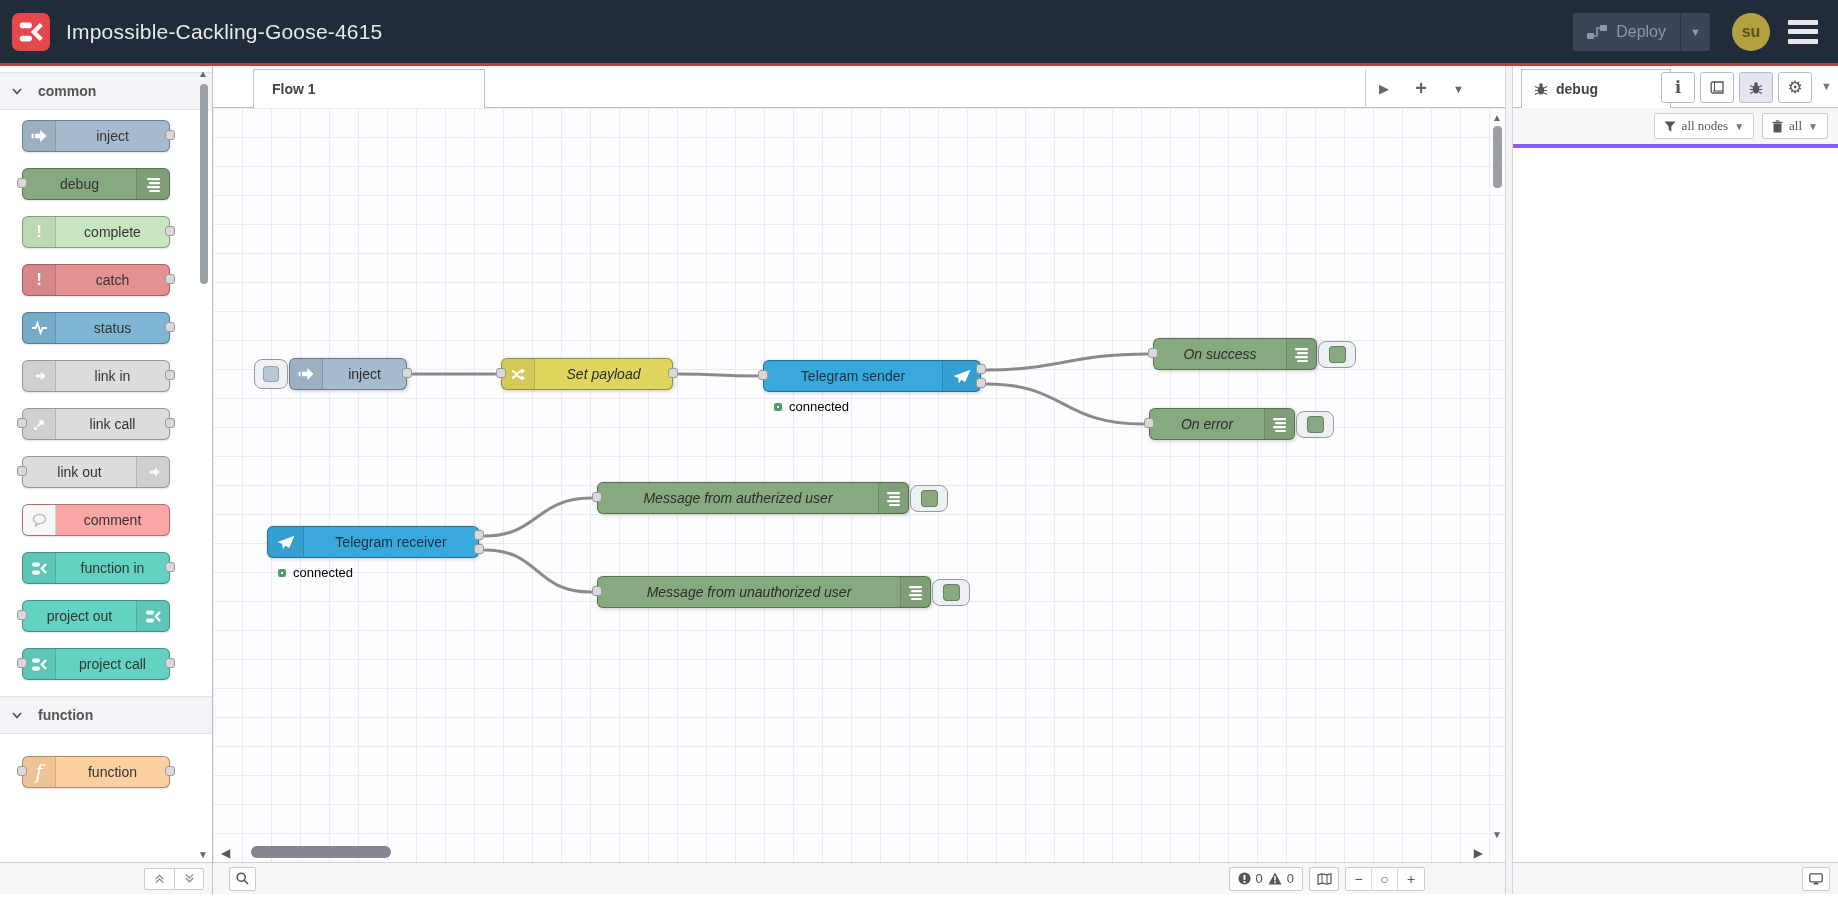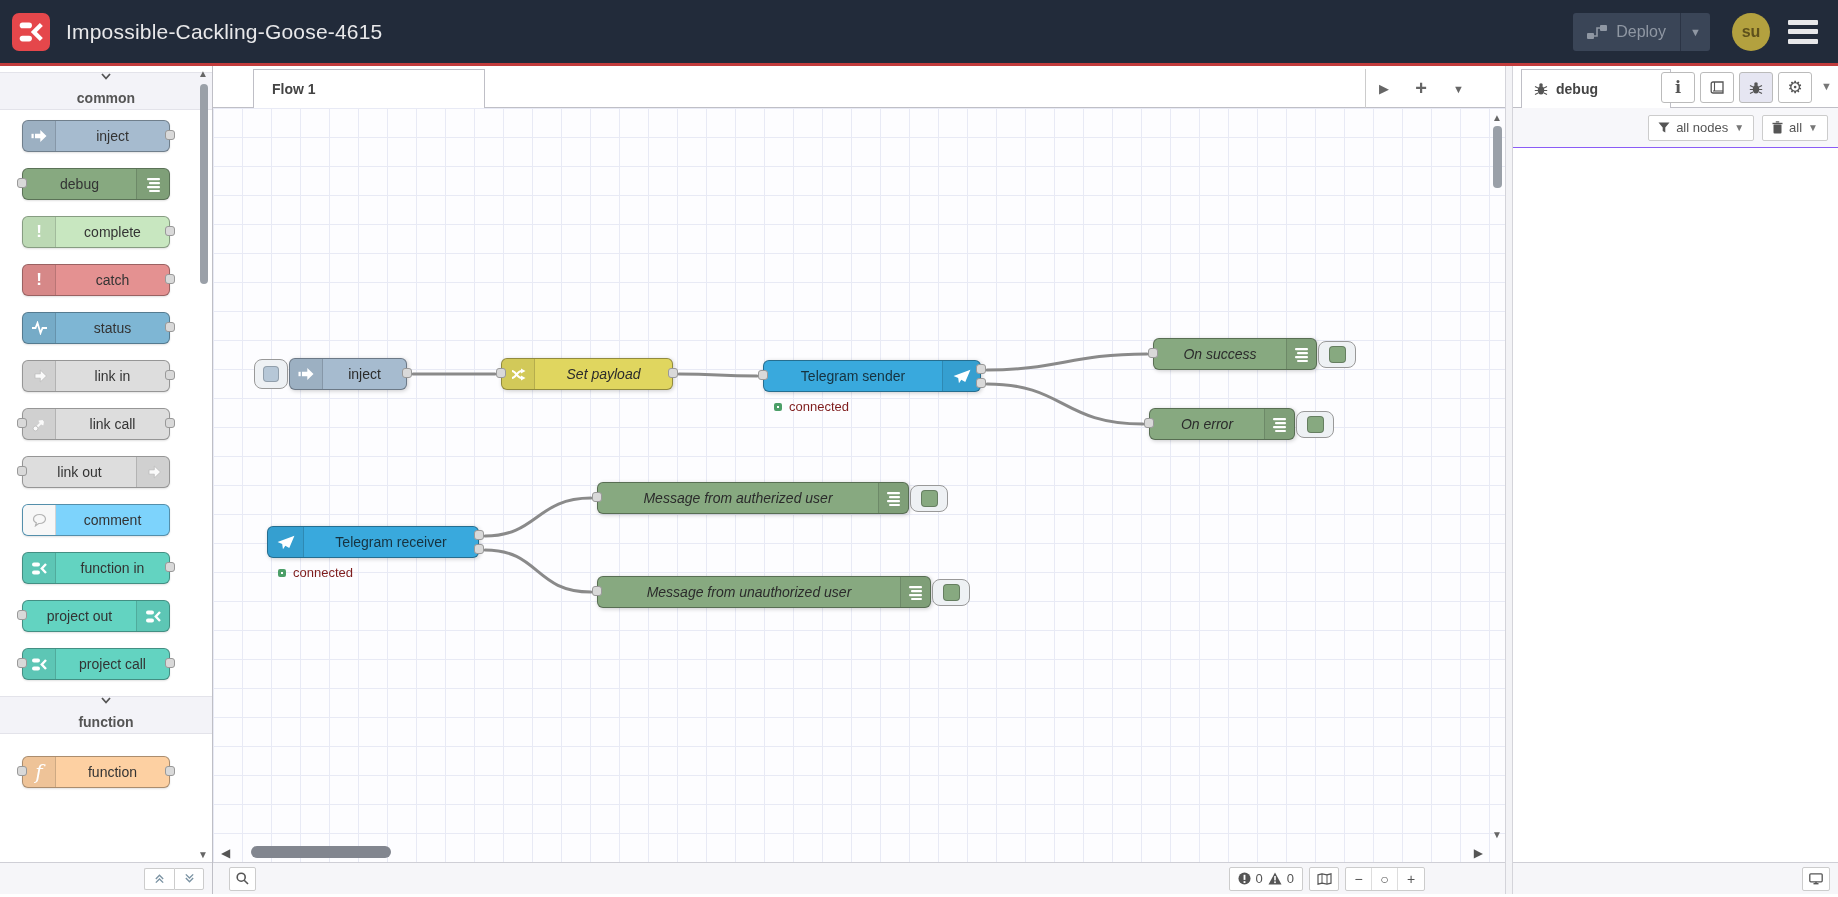--- a/index.html
+++ b/index.html
@@ -27,21 +27,21 @@
   
   .body { display:flex; height:828px; }
 
   
   .palette { width:213px; border-right:1px solid #bfbfc6; display:flex; flex-direction:column; background:#fff; }
   .palette-search { height:40px; border-bottom:1px solid #e0e0e6; display:flex; align-items:center; padding:0 8px; gap:6px; }
   .palette-search input { border:none; outline:none; font-size:14px; color:#555; width:150px; background:transparent; }
   .palette-search input::placeholder { color:#b8b8be; }
   .palette-scroll { flex:1; position:relative; overflow:hidden; padding-top:2px; }
   .category { height:38px; background:#f3f3f8; border-top:1px solid #e3e3ea; border-bottom:1px solid #e3e3ea;
-              display:flex; align-items:center; gap:10px; padding:0 12px; font-size:14px; font-weight:bold; color:#555;flex-direction:column; }
+              display:flex; align-items:center; gap:16px; padding:0 12px; font-size:14px; font-weight:bold; color:#555; }
   .cat-common { margin-top:4px; }
   .pnode-list { padding:10px 0 0 22px; }
   .pnode { position:relative; width:148px; height:32px; border:1px solid rgba(0,0,0,.32); border-radius:6px;
            display:flex; align-items:stretch; margin-bottom:16px; font-size:14px; color:#333; cursor:grab;
            box-shadow:0 1px 2px rgba(0,0,0,.12); }
   .nicon { width:33px; flex:0 0 auto; background:rgba(0,0,0,.06); border-right:1px solid rgba(0,0,0,.14);
            border-radius:5px 0 0 5px; display:flex; align-items:center; justify-content:center; }
   .nicon.right { order:2; border-right:none; border-left:1px solid rgba(0,0,0,.14); border-radius:0 5px 5px 0; }
   .nlabel { flex:1; display:flex; align-items:center; justify-content:center; white-space:nowrap; padding:0 6px; }
   .port { position:absolute; width:10px; height:10px; background:#d9d9d9; border:1px solid #999; border-radius:3px; top:9px; }
@@ -72,21 +72,21 @@
   .fnode { position:absolute; height:32px; border:1px solid rgba(0,0,0,.35); border-radius:6px;
            display:flex; align-items:stretch; font-size:14px; color:#2b2b2b; cursor:pointer;
            box-shadow:1px 1px 4px rgba(0,0,0,.2); }
   .fnode .nlabel.it { font-style:italic; }
   .attach-btn { position:absolute; left:-36px; top:0px; width:34px; height:30px; background:#eef1f4; border:1px solid #999;
                 border-radius:8px; display:flex; align-items:center; justify-content:center; cursor:pointer; }
   .attach-btn .inner { width:16px; height:16px; border-radius:4px; background:#b6c7d7; border:1px solid rgba(0,0,0,.2); }
   .dbg-toggle { position:absolute; right:-40px; top:2px; width:38px; height:27px; background:#eef1f4; border:1px solid #999;
                 border-radius:8px; display:flex; align-items:center; justify-content:center; cursor:pointer; }
   .dbg-toggle .inner { width:17px; height:17px; border-radius:4px; background:#87a980; border:1px solid rgba(0,0,0,.25); }
-  .nstatus { position:absolute; top:38px; left:10px; display:flex; align-items:center; gap:7px; font-size:13px; color:#7f1d1d; white-space:nowrap; }
+  .nstatus { position:absolute; top:38px; left:10px; display:flex; align-items:center; gap:7px; font-size:13px; color:#000000; white-space:nowrap; }
   .status-square { width:8px; height:8px; border:3px solid #4c9f68; border-radius:2px; background:#fff; }
 
   .vscrollbar { position:absolute; right:0; top:0; bottom:20px; width:15px; }
   .vs-up { position:absolute; top:4px; left:2px; color:#666; font-size:10px; cursor:pointer; }
   .vs-thumb { position:absolute; top:18px; left:3px; width:9px; height:62px; background:#9aa0a8; border-radius:4px; cursor:pointer; }
   .vs-down { position:absolute; bottom:2px; left:2px; color:#666; font-size:10px; cursor:pointer; }
   .hscrollbar { position:absolute; left:0; right:18px; bottom:0; height:19px; }
   .hs-left { position:absolute; left:8px; top:3px; color:#555; font-size:12px; cursor:pointer; }
   .hs-thumb { position:absolute; left:38px; top:3px; width:140px; height:12px; background:#82868f; border-radius:6px; cursor:pointer; }
   .hs-right { position:absolute; right:4px; top:3px; color:#555; font-size:12px; cursor:pointer; }
@@ -110,22 +110,22 @@
   .sidebar { width:325px; display:flex; flex-direction:column; background:#fff; }
   .sb-tabbar { height:42px; border-bottom:1px solid #bfbfc6; position:relative; background:#fff; }
   .sb-tab { position:absolute; left:8px; top:3px; width:150px; height:39px; border:1px solid #bfbfc6; border-bottom:none;
             background:#fff; display:flex; align-items:center; gap:8px; padding-left:12px;
             font-size:14px; font-weight:bold; color:#444; cursor:pointer; }
   .sb-tools { position:absolute; right:26px; top:6px; display:flex; gap:5px; }
   .sb-tool { width:34px; height:31px; border:1px solid #bbb; border-radius:3px; background:#fff;
              display:flex; align-items:center; justify-content:center; cursor:pointer; color:#555; }
   .sb-tool.active { background:#e6e6f2; }
   .sb-caret { position:absolute; right:6px; top:14px; color:#777; font-size:11px; cursor:pointer; }
-  .sb-toolbar { height:40px; background:#f7f7fa; border-bottom:1px solid #8b5cf6; display:flex; align-items:center;
-                justify-content:flex-end; gap:8px; padding:0 10px; }
+  .sb-toolbar { height:40px; background:#f7f7fa; border-bottom:4px solid #8b5cf6; display:flex; align-items:center;
+                justify-content:flex-end; gap:8px; padding:0 10px;font-family:Liberation Serif, serif; }
   .sb-btn { height:26px; border:1px solid #ccc; border-radius:2px; background:#fff; color:#555; font-size:13px;
             display:flex; align-items:center; gap:6px; padding:0 9px; cursor:pointer; }
   .sb-content { flex:1; background:#fff; }
   .sb-footer { height:32px; border-top:1px solid #cfcfd6; background:#f6f6f9; display:flex; align-items:center;
                justify-content:flex-end; padding:0 8px; }
   .sb-monitor { width:28px; height:24px; border:1px solid #ccc; border-radius:2px; background:#fff;
                 display:flex; align-items:center; justify-content:center; cursor:pointer; }
 
   .caret-down { font-size:10px; color:#777; }
   svg { display:block; }
@@ -257,21 +257,21 @@
           <div class="pnode" style="background:#dddddd">
             <span class="nicon right">
               <svg width="15" height="14" viewBox="0 0 15 14">
                   <path d="M3 4.8 h5.3 V1 l6.2 6 -6.2 6 V9.2 H3 Z" fill="#fafafa" stroke="#bbb" stroke-width=".8"></path>
                 </svg>
             </span>
             <span class="nlabel">link out</span>
             <span class="port pl"></span>
           </div>
 
-          <div class="pnode" style="background:#7dd3fc">
+          <div class="pnode" style="background:#fca5a5">
             <span class="nicon" style="background:#f7f7f7">
               <svg width="15" height="14" viewBox="0 0 14 14">
                   <path d="M7 1.5 C3.6 1.5 1 3.5 1 6 C1 7.7 2.1 9.1 3.8 9.9 L3 12.8 L6.2 10.5 C6.5 10.5 6.7 10.5 7 10.5 C10.4 10.5 13 8.5 13 6 C13 3.5 10.4 1.5 7 1.5 Z" fill="none" stroke="#b3b3b3" stroke-width="1.2"></path>
                 </svg>
             </span>
             <span class="nlabel">comment</span>
           </div>
 
           <div class="pnode" style="background:#63d3c1">
             <span class="nicon">

